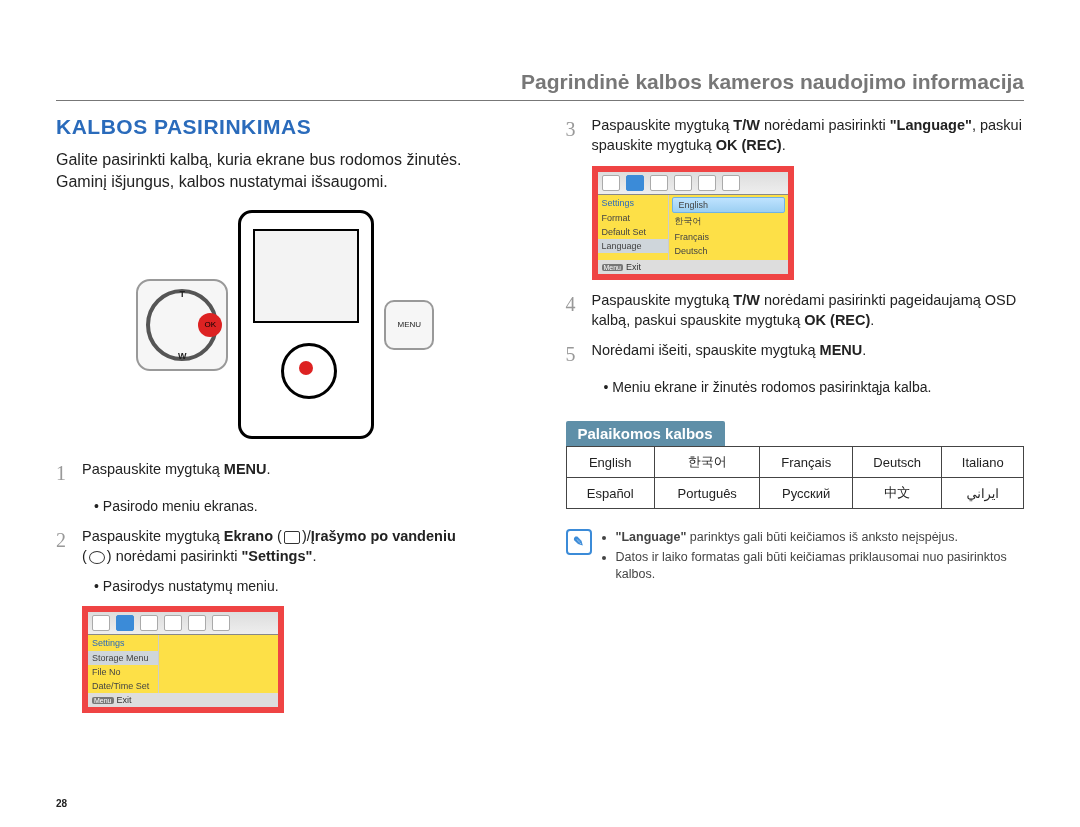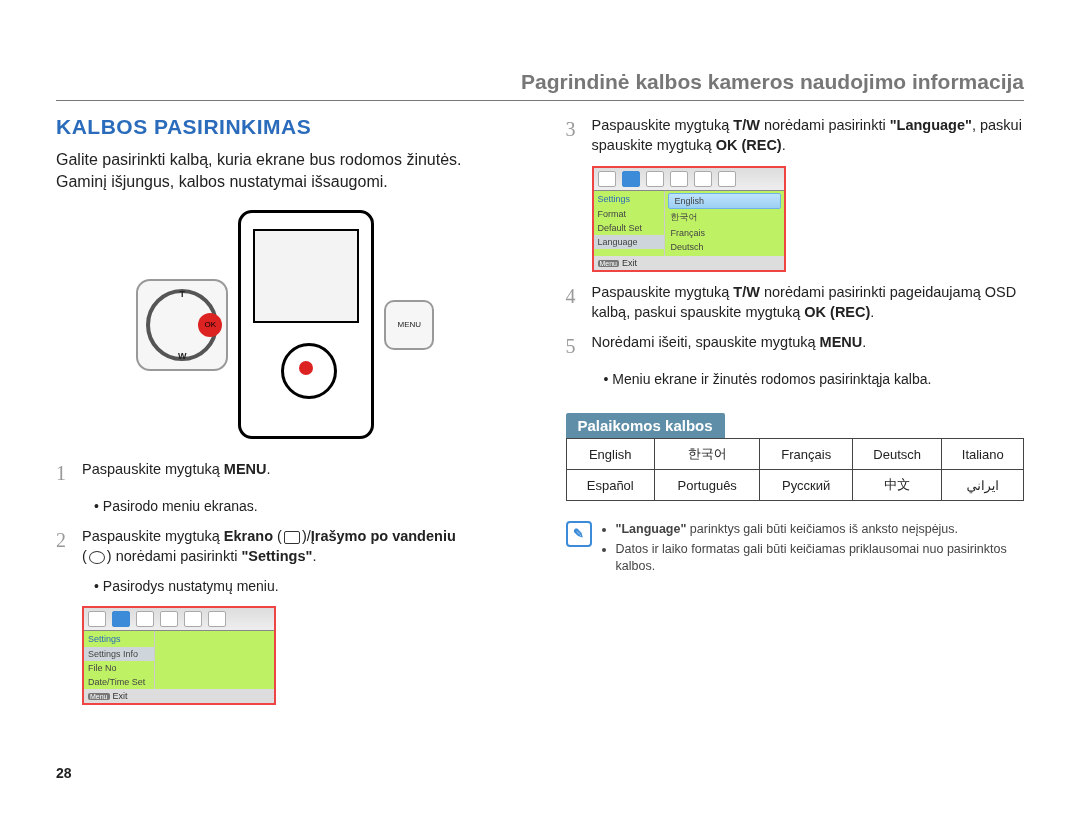--- a/index.html
+++ b/index.html
@@ -109,24 +109,24 @@
   }
   .menu-btn {
     width: 46px; height: 46px;
     background:#f6f6f6; border:2px solid #999; border-radius:10px;
     display:flex; align-items:center; justify-content:center;
     font-size:8px;
   }
   
   .menubox {
     width: 190px;
-    border: 2px solid #ef4444;
+    border: 6px solid #ef4444;
     margin: 8px 0 10px 26px;
     font-size: 10px;
-    background:#bef264;
+    background:#fde047;
   }
   .menubox .tabs {
     background: linear-gradient(#ddd,#eee);
     border-bottom:1px solid #888;
     padding:3px 4px;
     display:flex; gap:6px;
     color:#777;
   }
   .menubox .tabs .tab {
     width:16px; height:14px; border:1px solid #aaa; background:#fff; border-radius:2px;
@@ -186,22 +186,22 @@
     display:flex; align-items:center; justify-content:center;
     font-weight:bold;
     flex:none;
     font-size:13px;
   }
   .note ul { margin:0; padding-left:14px; }
   .note li { margin-bottom:2px; }
   .pagenum {
     position:absolute;
     left:56px;
-    bottom:46px;
-    font-size:14px;
+    bottom:18px;
+    font-size:10px;
     font-weight:bold;
   }
   .inline-icon {
     display:inline-block; width:14px; height:11px;
     border:1.5px solid #333; border-radius:2px;
     vertical-align:middle; position:relative;
     margin:0 2px;
   }
   .inline-icon.water {
     border-radius:50%;
@@ -256,21 +256,21 @@
           <span class="tab"></span>
             <span class="tab active"></span>
             <span class="tab"></span>
             <span class="tab"></span>
             <span class="tab"></span>
             <span class="tab"></span>
         </div>
         <div class="panel">
           <div class="left">
             <div class="hdr">Settings</div>
-            <div class="row sel">Settings Info</div>
+            <div class="row sel">Storage Menu</div>
             <div class="row">File No</div>
             <div class="row">Date/Time Set</div>
           </div>
           <div class="right"></div>
         </div>
         <div class="foot"><span class="m">Menu</span><span>Exit</span></div>
       </div>
     </div>
 
     <div class="col">

